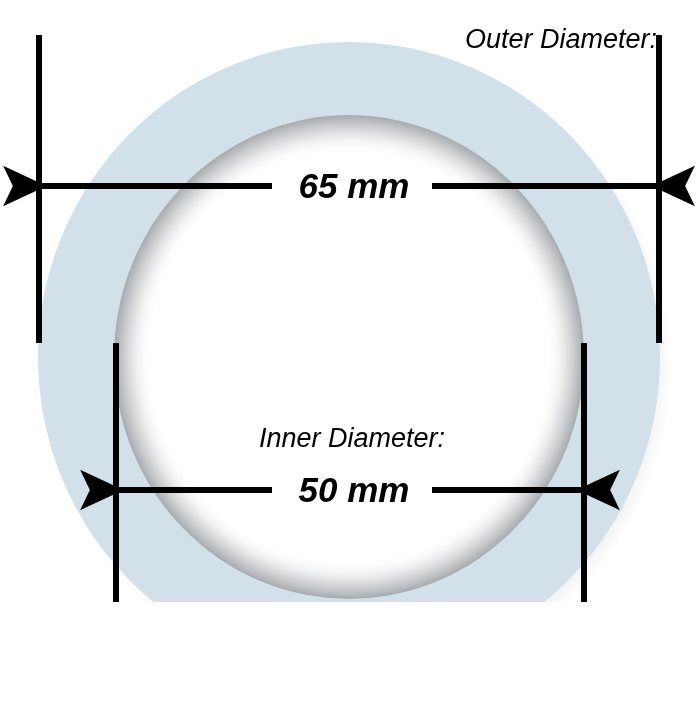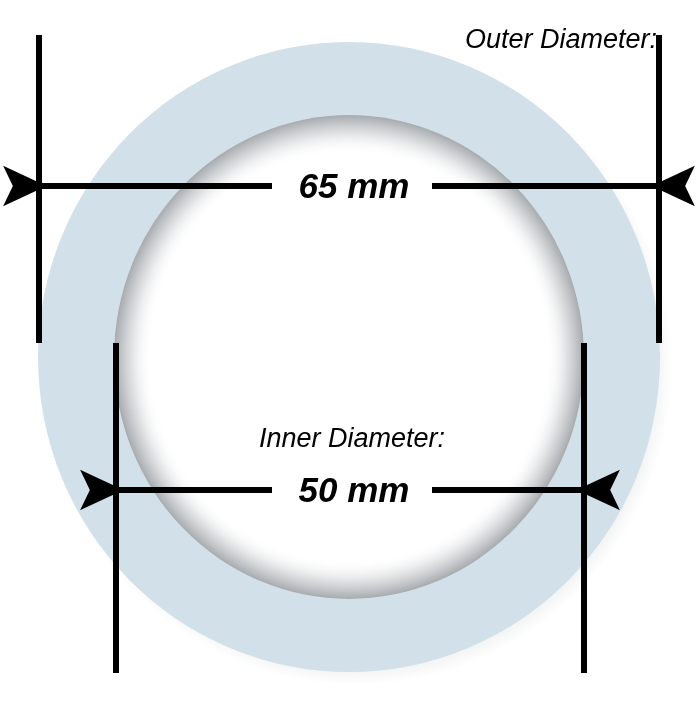--- a/index.html
+++ b/index.html
@@ -7,21 +7,21 @@
     margin: 0;
     padding: 0;
     background: #ffffff;
   }
   body {
     font-family: "Liberation Sans", sans-serif;
   }
   #diagram-root {
     position: relative;
     width: 700px;
-    height: 705px;
+    height: 602px;
     background: #ffffff;
     overflow: hidden;
   }
   #diagram-svg {
     display: block;
     width: 700px;
     height: 705px;
   }
   .dim-text {
     font-family: "Liberation Sans", sans-serif;

